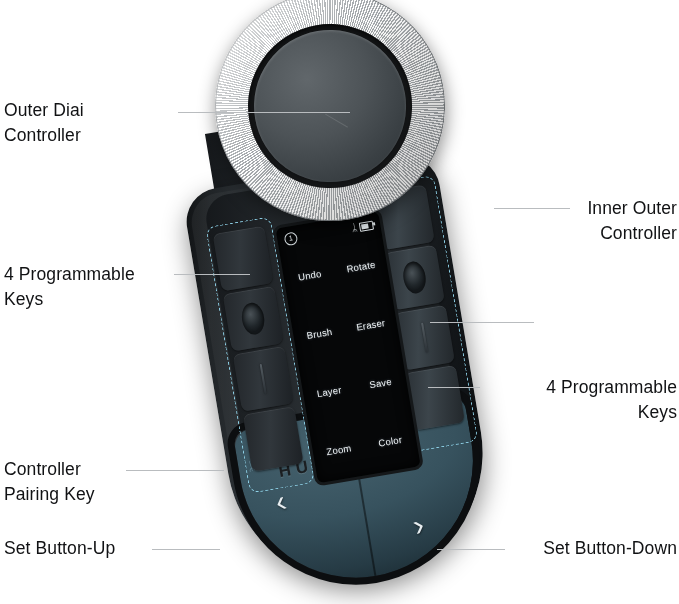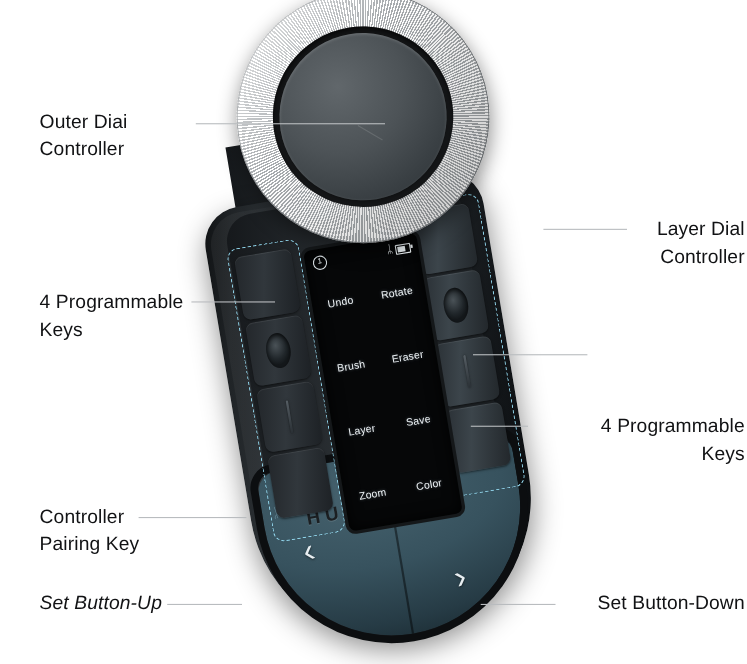--- a/index.html
+++ b/index.html
@@ -16,21 +16,20 @@
 
   
   .label{
     position:absolute;
     font-size:17.5px;
     line-height:25px;
     color:#111214;
     letter-spacing:.1px;
     white-space:pre-line;
     font-weight:400;
-    margin-left:32px;
   }
   .label.left{left:4px;text-align:left;}
   .label.right{right:2px;text-align:right;}
 
   .leader{
     position:absolute;
     height:1px;
     background:#b9bcbf;
   }
 
@@ -291,37 +290,37 @@
       <div class="outer-dial"></div>
       <div class="dial-gap"></div>
       <div class="inner-dial"></div>
     </div>
   </div>
 
   <div class="label left" style="top:98px;">Outer Diai
 Controller</div>
   <div class="leader" style="left:178px;top:112px;width:172px;"></div>
 
-  <div class="label right" style="top:196px;">Layer Dial
+  <div class="label right" style="top:196px;">Inner Outer
 Controller</div>
   <div class="leader" style="left:494px;top:208px;width:76px;"></div>
 
   <div class="label left" style="top:262px;">4 Programmable
 Keys</div>
   <div class="leader" style="left:174px;top:274px;width:76px;"></div>
 
   <div class="leader" style="left:430px;top:322px;width:104px;"></div>
 
   <div class="label right" style="top:375px;">4 Programmable
 Keys</div>
   <div class="leader" style="left:428px;top:387px;width:52px;"></div>
 
   <div class="label left" style="top:457px;">Controller
 Pairing Key</div>
   <div class="leader" style="left:126px;top:470px;width:98px;"></div>
 
-  <div class="label left" style="top:536px;font-style:italic;">Set Button-Up</div>
+  <div class="label left" style="top:536px;">Set Button-Up</div>
   <div class="leader" style="left:152px;top:549px;width:68px;"></div>
 
   <div class="label right" style="top:536px;text-align:right;">Set Button-Down</div>
   <div class="leader" style="left:437px;top:549px;width:68px;"></div>
 
 </div>
 
 </body></html>

